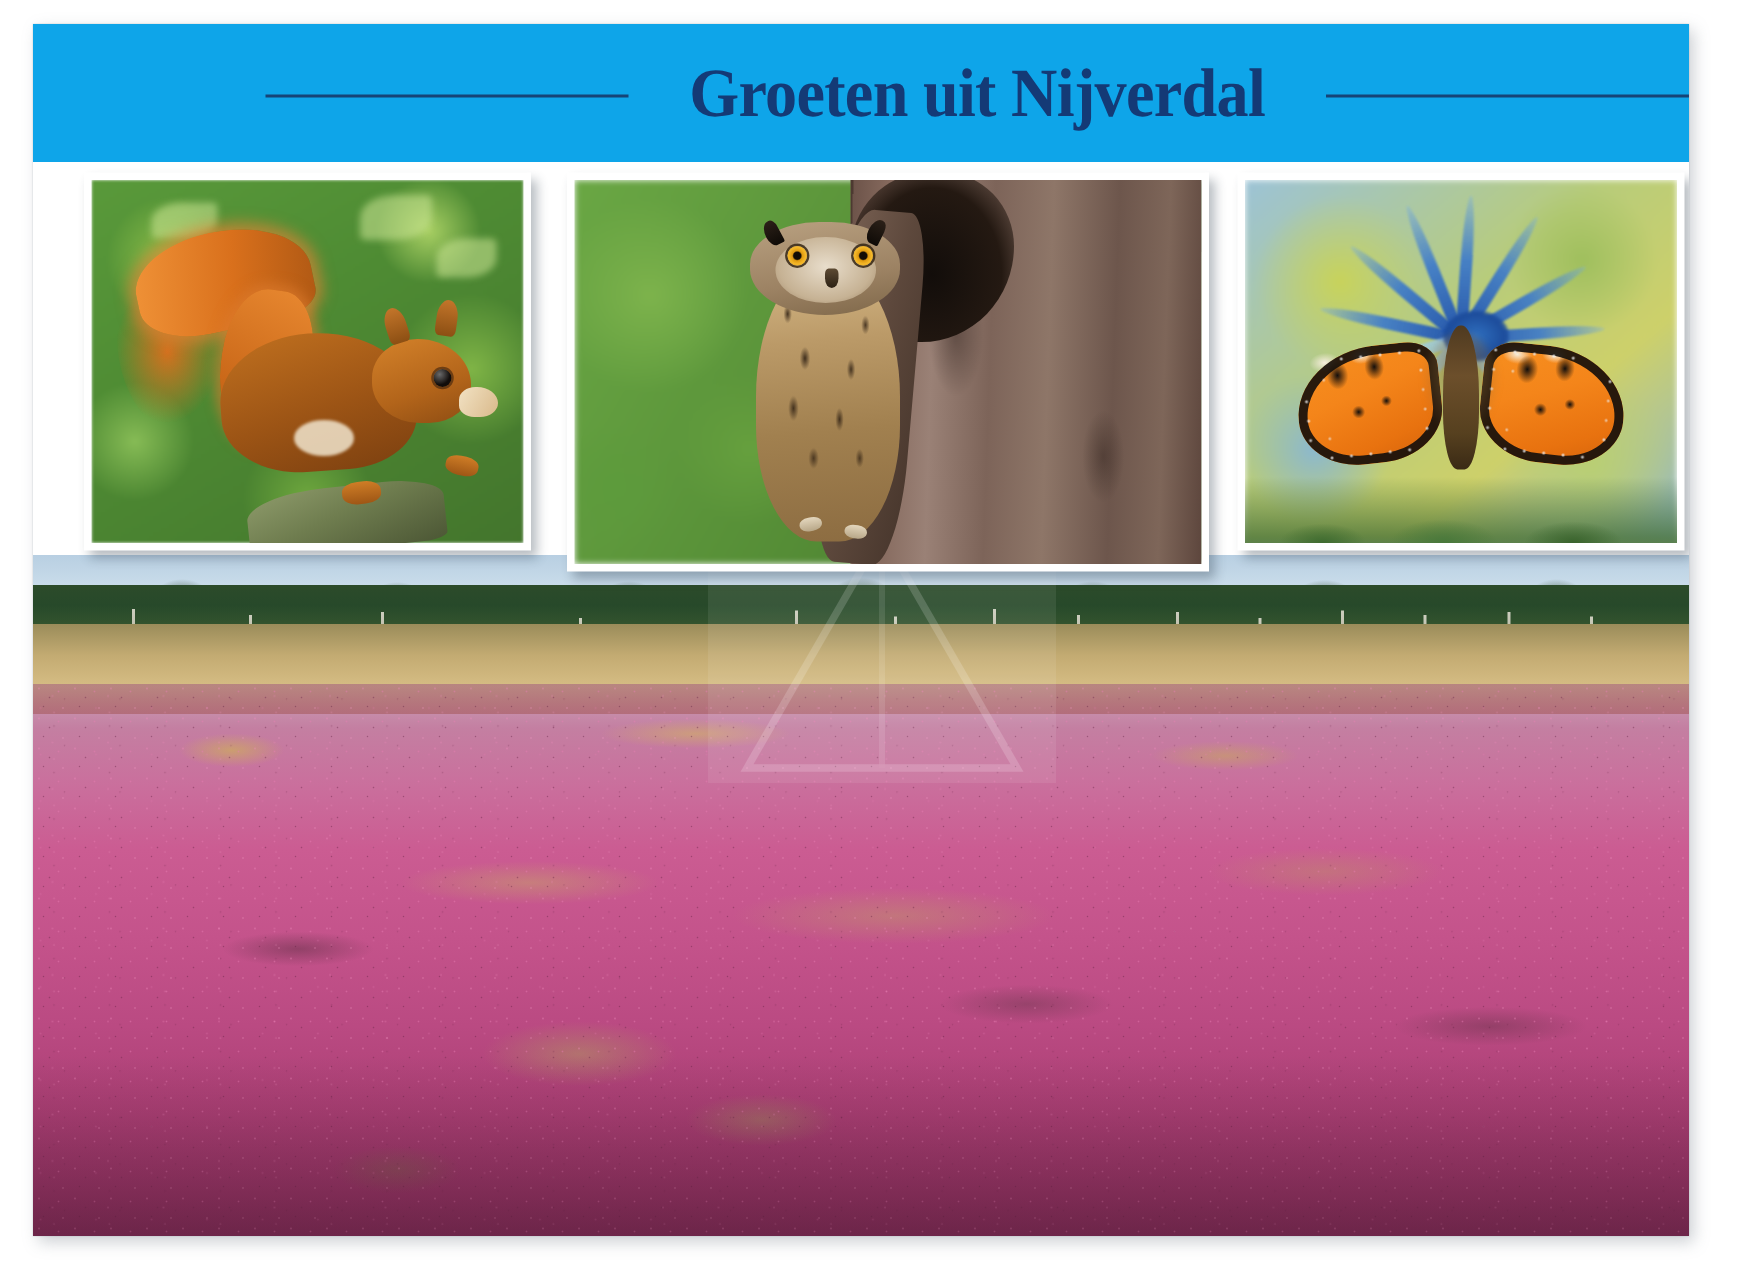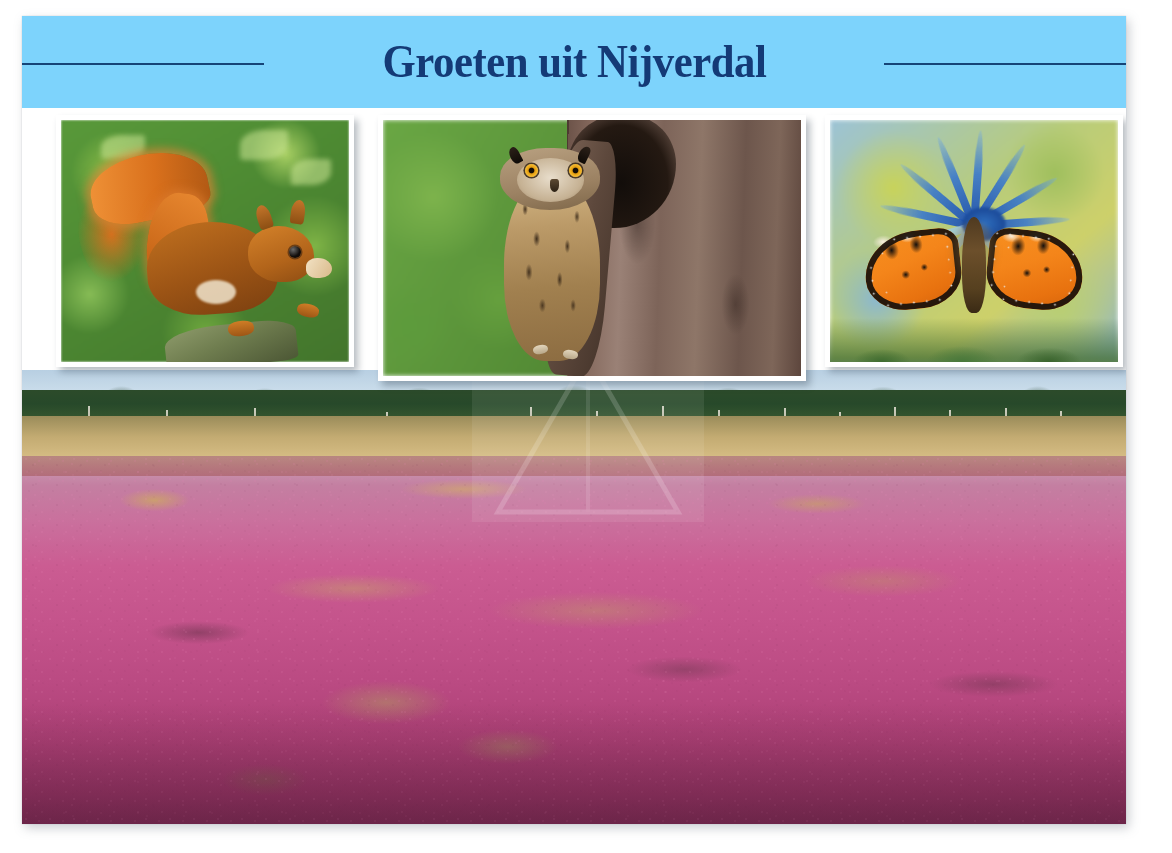--- a/index.html
+++ b/index.html
@@ -34,24 +34,24 @@
   }
 
   
   .header {
     position: absolute;
     left: 0; top: 0;
     width: 1104px;
     height: 92px;
     display: flex;
     align-items: center;
-    justify-content: space-between;
+    justify-content: flex-end;
     gap: 0;
     z-index: 6;
-    background: #7dd3fc;
+    background: #0ea5e9;
   }
   .rule {
     height: 0;
     border-top: 2px solid #164477;
     width: 242px;
     flex: 0 0 auto;
     margin-top: 4px;
   }
   .rule.left  { margin-right: 26px; }
   .rule.right { margin-left: 26px; }

